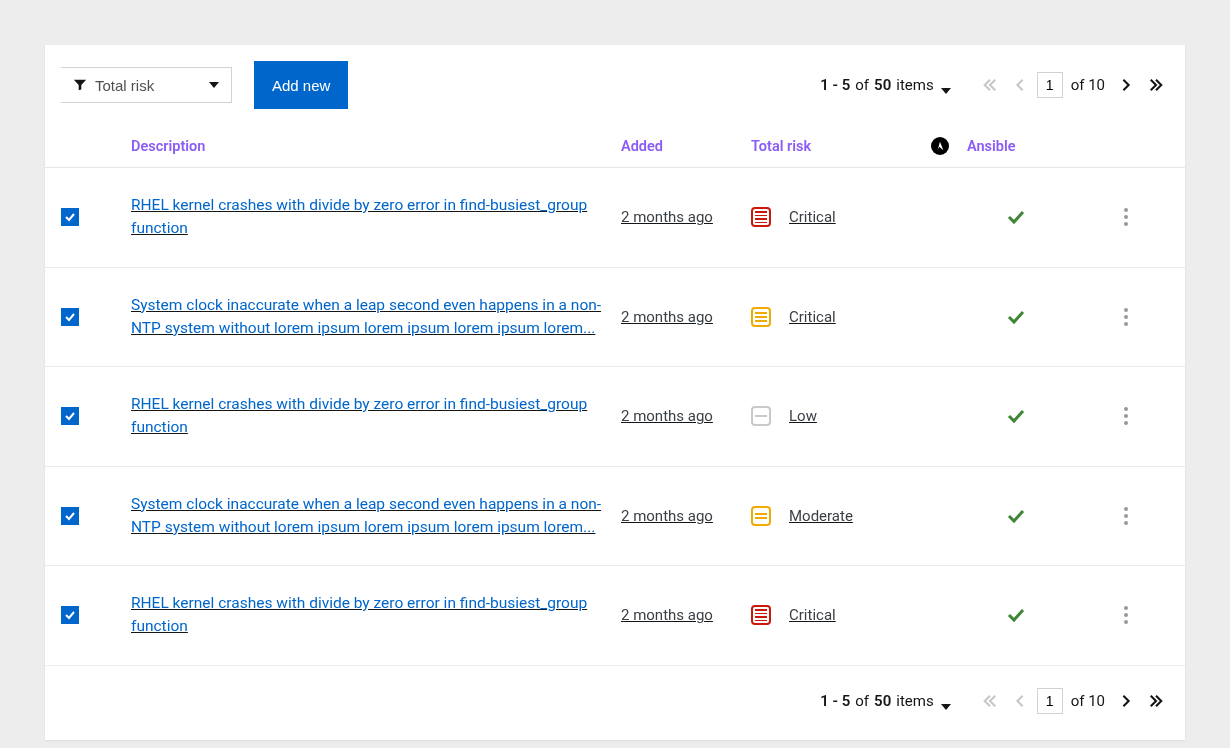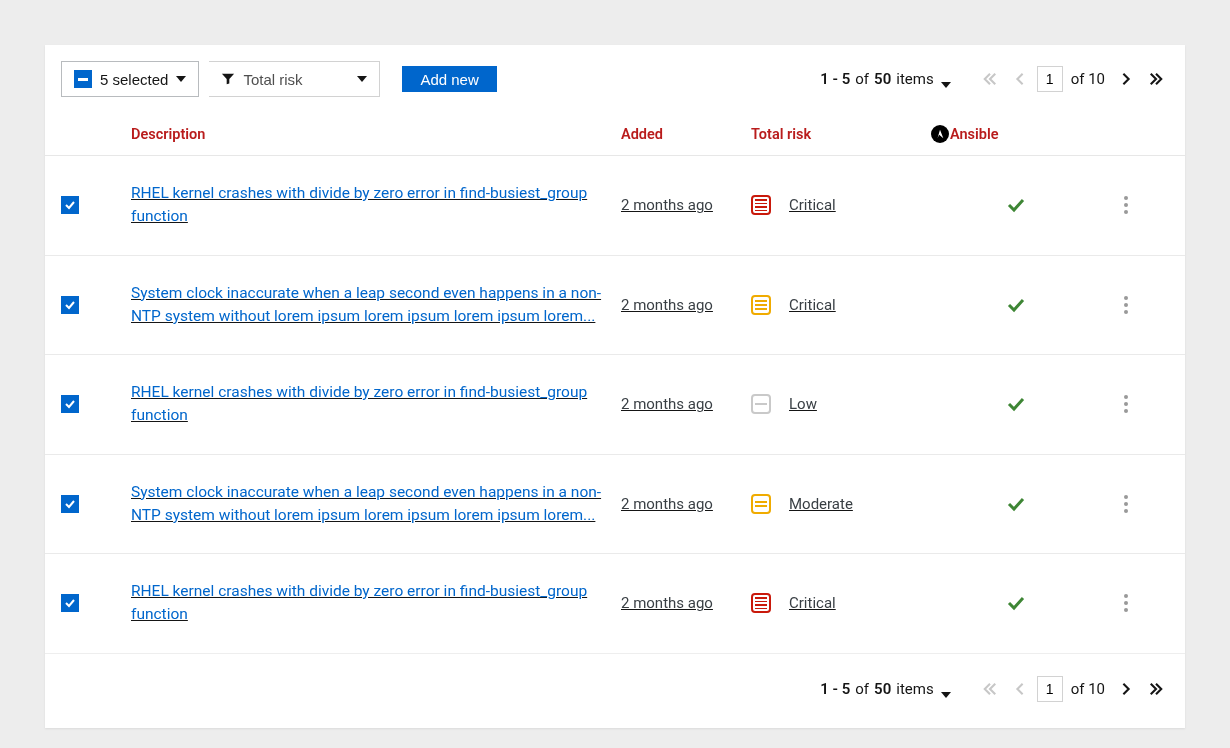--- a/index.html
+++ b/index.html
@@ -72,21 +72,21 @@
       color: #4f4f4f;
     }
     .select-group .dropdown-btn .label {
       flex: 1;
       text-align: left;
     }
     .primary-btn {
       background: #0066cc;
       color: #fff;
       border: none;
-      height: 26px;
+      height: 48px;
       padding: 0 18px;
       font-size: 15px;
       cursor: pointer;
       margin-left: 12px;
     }
     .toolbar-spacer { flex: 1; }
     .pagination {
       display: flex;
       align-items: center;
       gap: 8px;
@@ -127,21 +127,21 @@
     }
     .page-total { margin: 8px 4px; }
     .headers {
       display: grid;
       grid-template-columns: 70px 490px 130px 180px 170px 50px;
       align-items: center;
       padding: 12px 16px;
       border-bottom: 1px solid #e7e7e7;
       font-weight: 600;
       font-size: 14.5px;
-      color: #b91c1c;
+      color: #8b5cf6;
     }
     .row {
       display: grid;
       grid-template-columns: 70px 490px 130px 180px 170px 50px;
       align-items: center;
       padding: 26px 16px;
       border-bottom: 1px solid #eaeaea;
       text-decoration: underline;
     }
     .row:last-of-type { border-bottom: none; }
@@ -184,21 +184,21 @@
       width: 100%;
       background: currentColor;
     }
     .risk-critical { border-color: #c9190b; color: #c9190b; }
     .risk-important { border-color: #f0ab00; color: #f0ab00; }
     .risk-moderate { border-color: #f0ab00; color: #f0ab00; }
     .risk-low { border-color: #c9c9c9; color: #c9c9c9; }
     .ansible-header {
       display: flex;
       align-items: center;
-      gap: 1px;
+      gap: 18px;
     }
     .ansible-icon {
       width: 18px; height: 18px;
       border-radius: 50%;
       background: #000;
       display: flex;
       align-items: center;
       justify-content: center;
       flex-shrink: 0;
     }
@@ -229,25 +229,20 @@
     }
     .bold { font-weight: 600; }
     svg { display: block; }
   </style>
 </head>
 <body>
 
 <div class="main-panel">
 
   <div class="toolbar">
-    <button class="dropdown-btn selection">
-      <span class="partial-check-icon"></span>
-      <span>5 selected</span>
-      <span class="caret-down"></span>
-    </button>
 
     <div class="select-group">
       <button class="dropdown-btn">
         <span class="filter-icon">
           <svg viewBox="0 0 16 16" width="14" height="14">
               <path d="M1 2 h14 l-5.5 6 v5 l-3 1 v-6 z" fill="#151515"></path>
             </svg>
         </span>
         <span class="label">Total risk</span>
         <span class="caret-down"></span>

